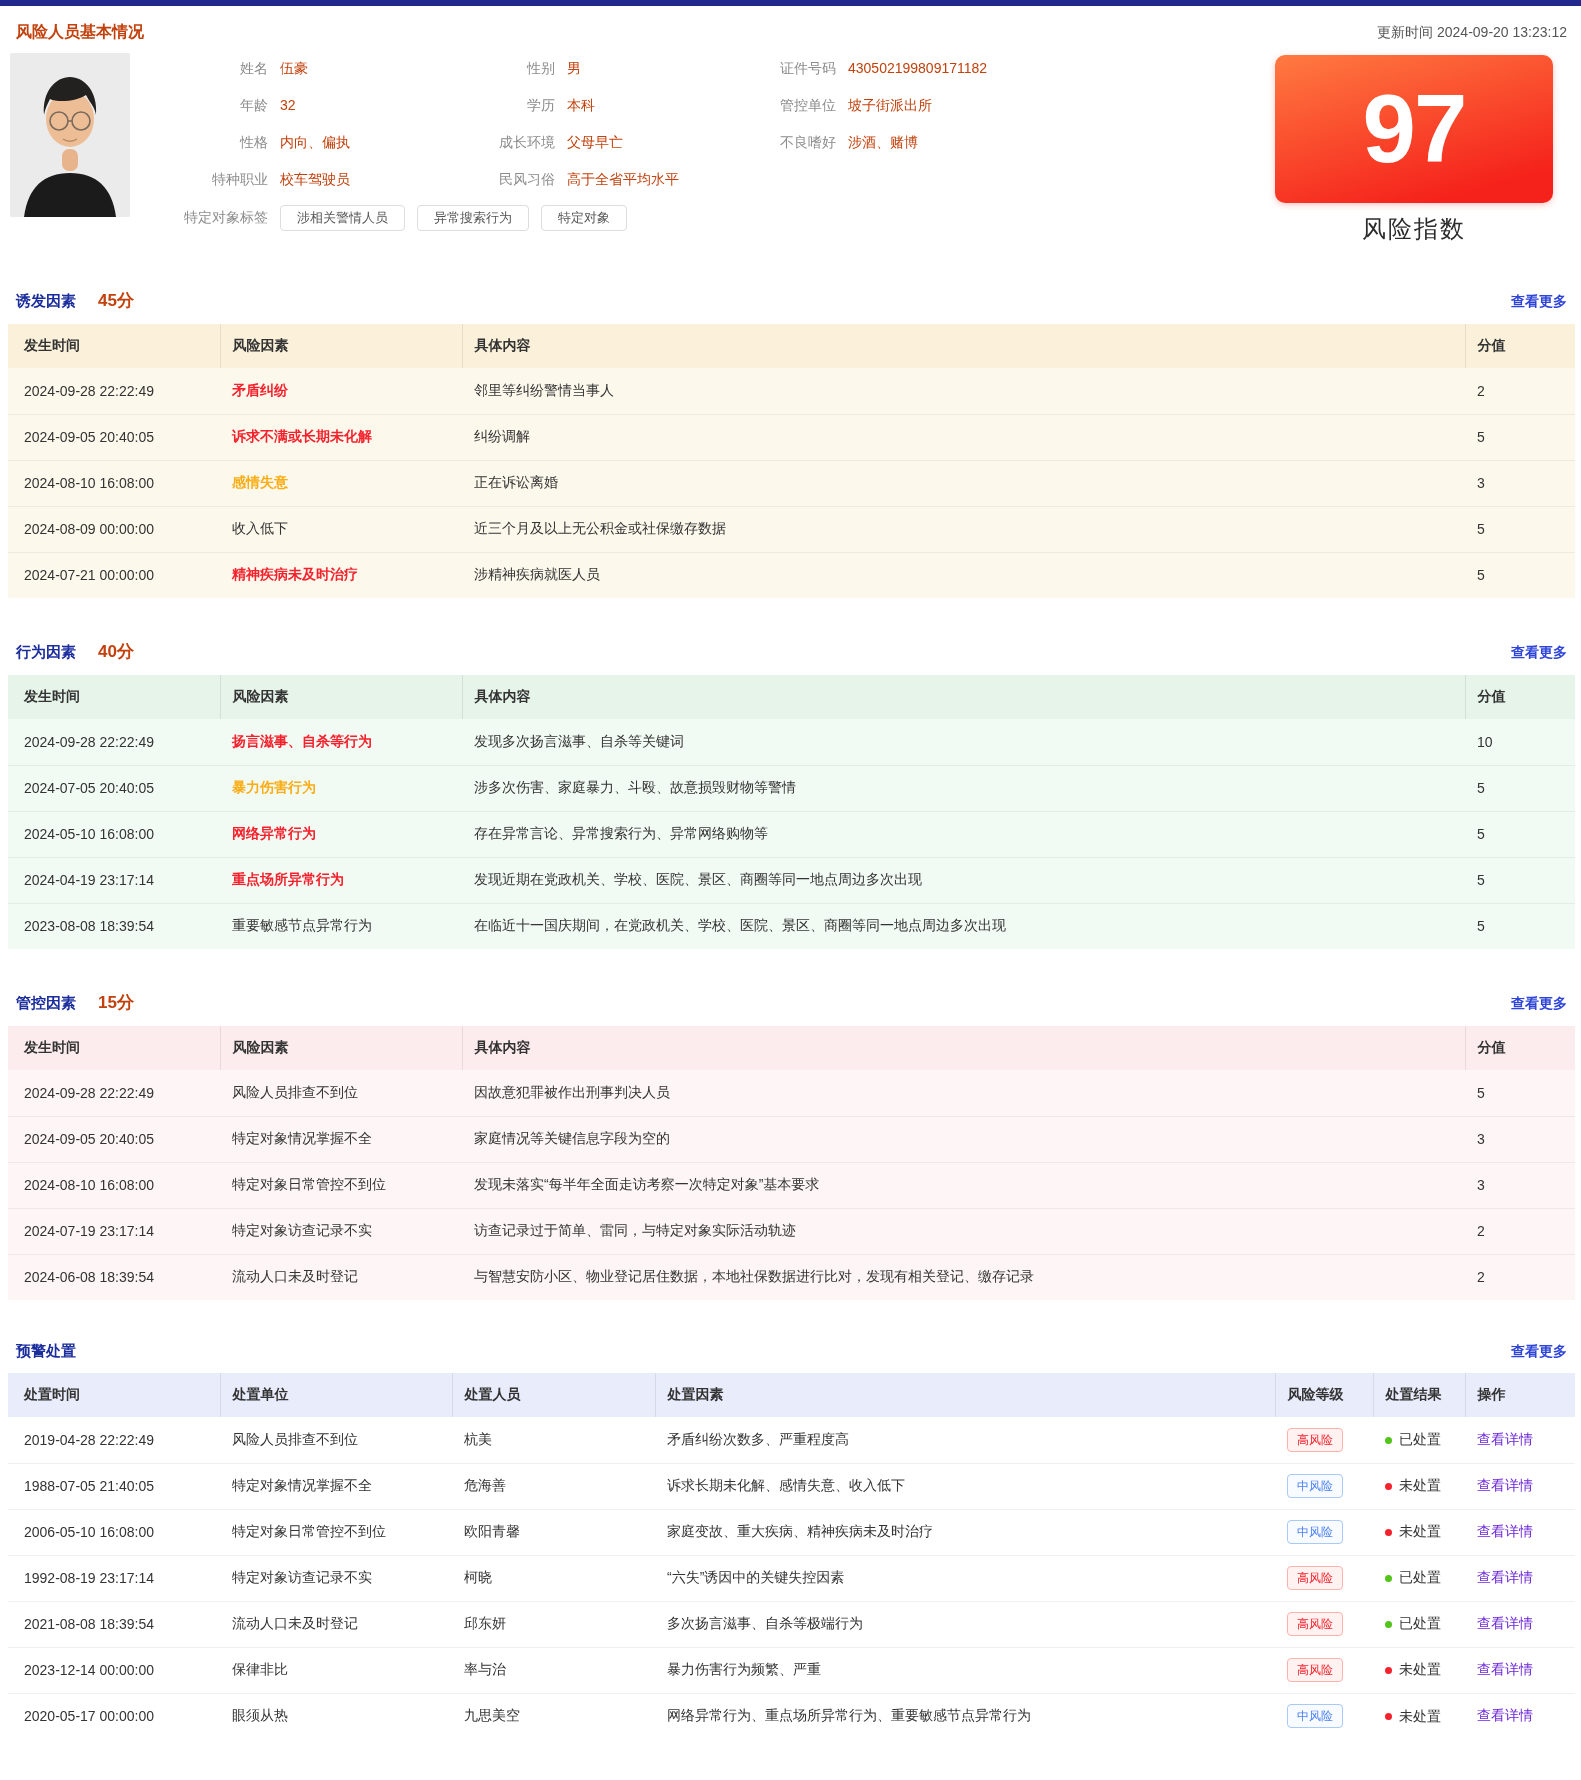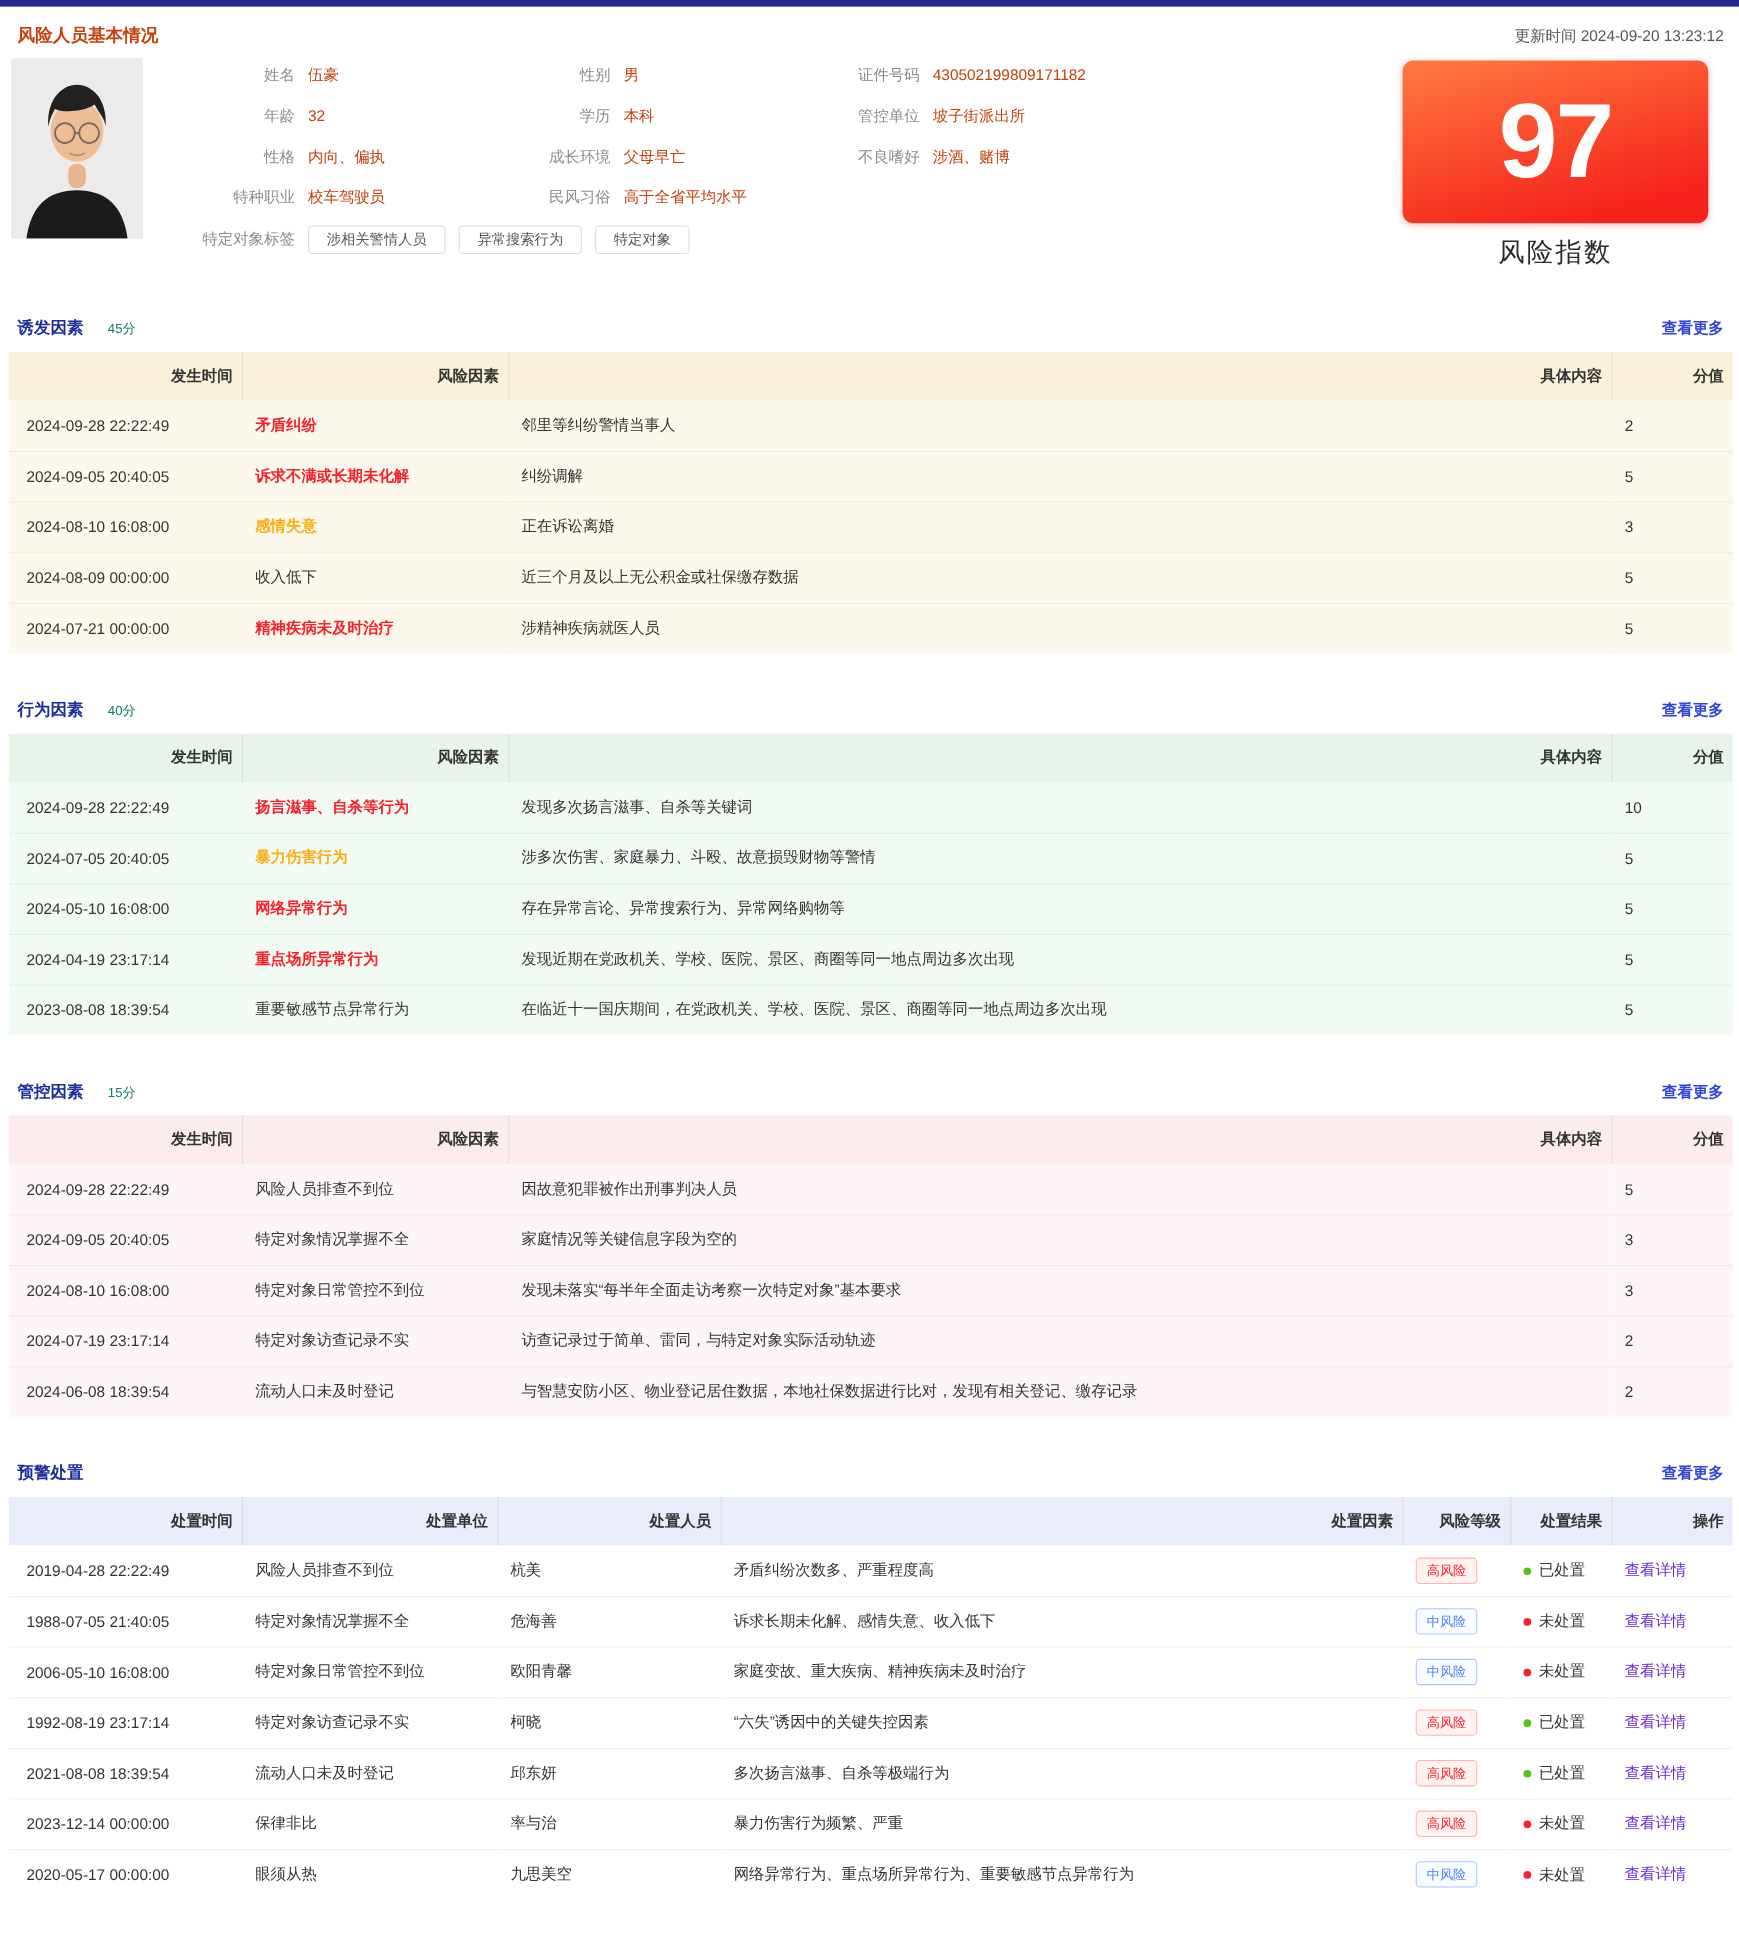--- a/index.html
+++ b/index.html
@@ -34,25 +34,25 @@
   .score-box { height:148px; border-radius:10px; background:linear-gradient(165deg,#ff7a41 0%,#f5221b 85%);
                display:flex; align-items:center; justify-content:center; box-shadow:0 2px 6px rgba(245,34,27,.25); }
   .score-num { color:#fff; font-size:96px; font-weight:bold; line-height:1; letter-spacing:-2px; }
   .score-label { margin-top:10px; font-size:24px; color:#2b2b2b; letter-spacing:2px; }
 
   
   .section { margin-top:42px; }
   .section.first { margin-top:46px; }
   .sec-head { display:flex; align-items:baseline; padding:0 8px 0 8px; }
   .sec-title { font-size:15px; font-weight:bold; color:#1c2e9e; }
-  .sec-score { margin-left:22px; font-size:12px; font-weight:normal; color:#0f766e; }
+  .sec-score { margin-left:22px; font-size:17px; font-weight:bold; color:#c2410c; }
   .sec-more { margin-left:auto; font-size:14px; font-weight:600; color:#2f45d9; cursor:pointer; text-decoration:none; }
 
   table { width:100%; border-collapse:collapse; margin-top:12px; table-layout:fixed; }
-  thead th { height:44px; font-size:14px; font-weight:bold; color:#333; text-align:right; padding:0 8px 0 12px; }
+  thead th { height:44px; font-size:14px; font-weight:bold; color:#333; text-align:left; padding:0 8px 0 12px; }
   thead th:first-child { padding-left:16px; }
   thead th + th { border-left:1px solid rgba(0,0,0,0.08); }
   tbody td { height:46px; font-size:14px; color:#333; padding:0 8px 0 12px; }
   tbody td:first-child { padding-left:16px; }
   tbody tr + tr td { border-top:1px solid rgba(0,0,0,0.055); }
 
   .theme-amber thead { background:#fbf0d9; }
   .theme-amber tbody { background:#fdf8ec; }
   .theme-green thead { background:#e6f4ea; }
   .theme-green tbody { background:#f2faf4; }

